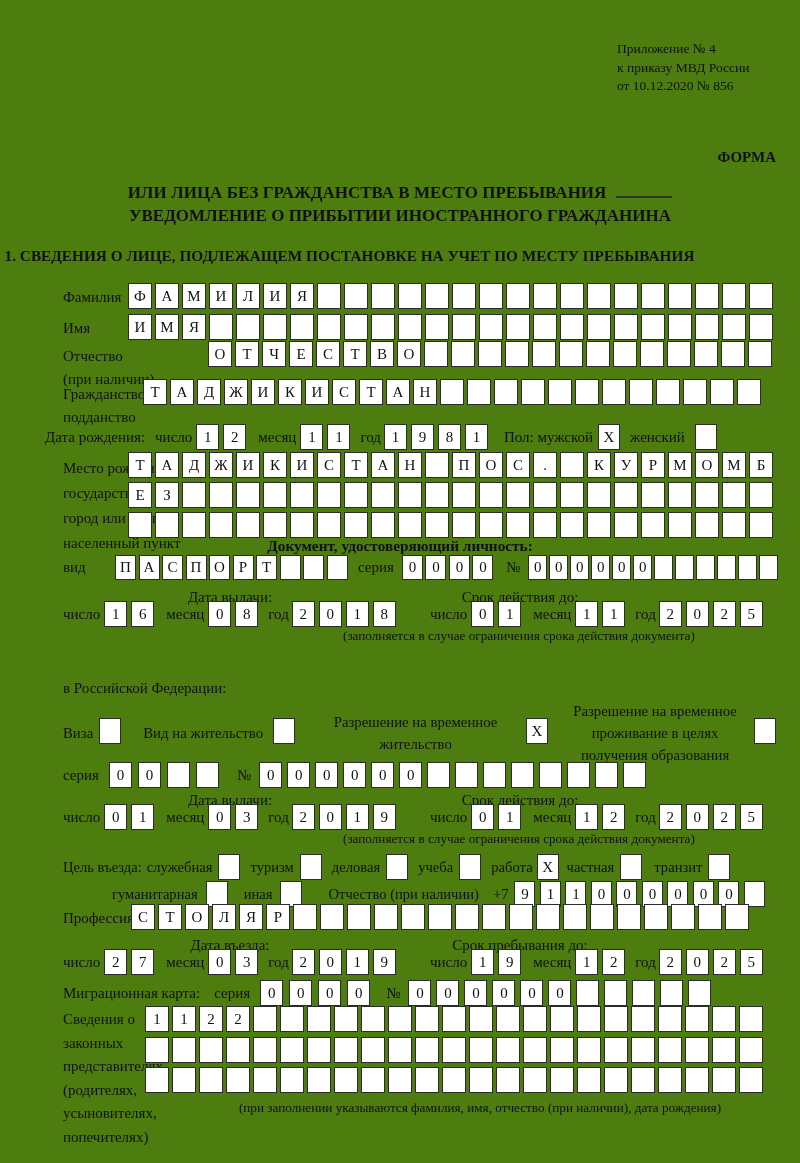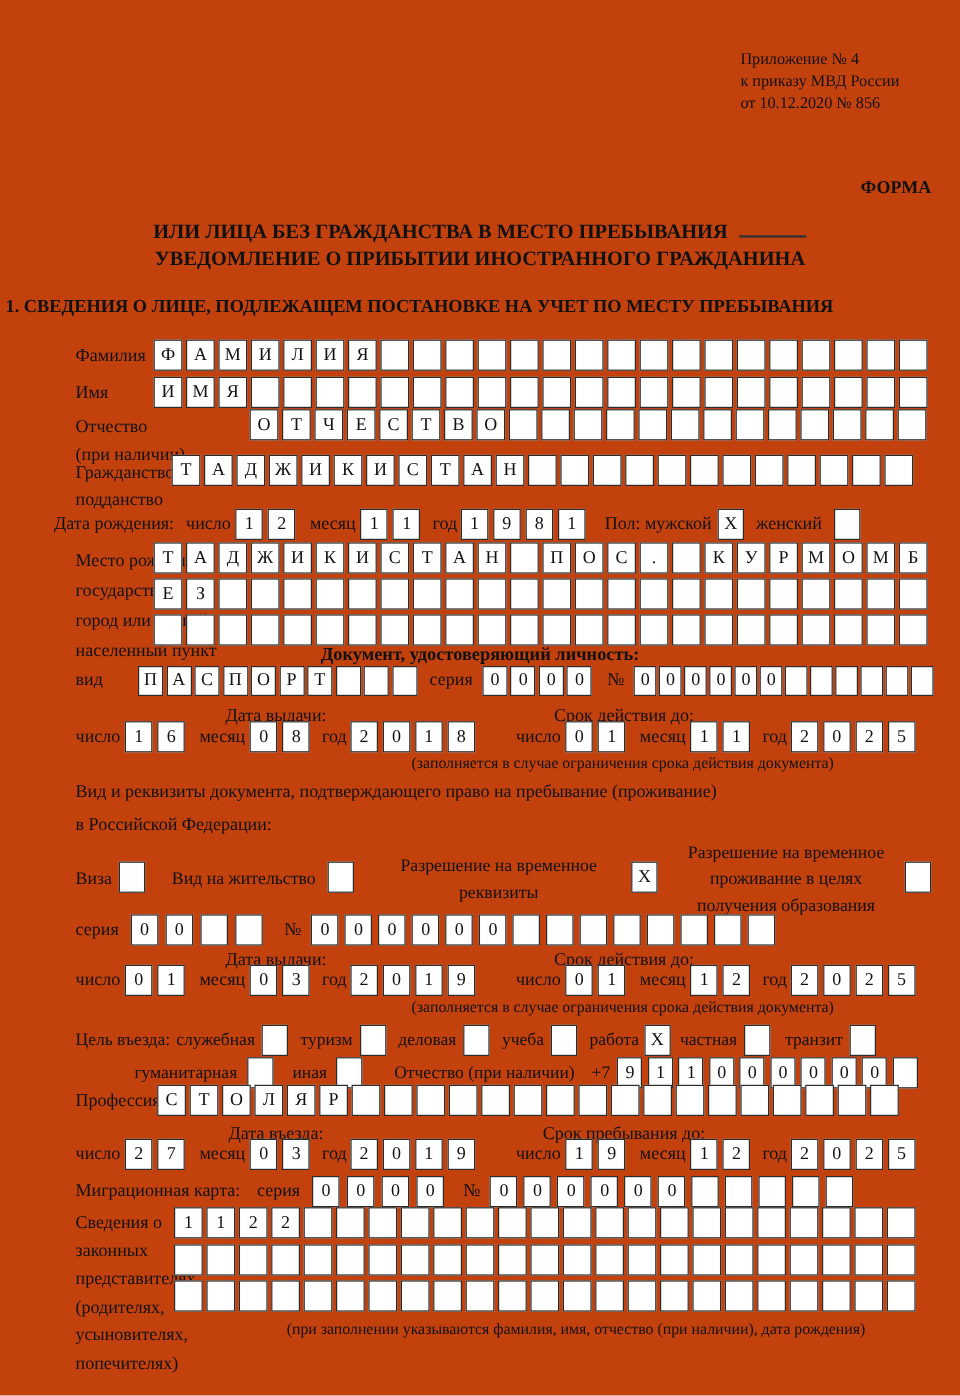--- a/index.html
+++ b/index.html
@@ -1,16 +1,16 @@
 <!DOCTYPE html>
 <html><head>
 <meta charset="utf-8">
 <style>
   html,body{margin:0;padding:0;background:#fff;}
-  .page{position:relative;width:800px;height:1163px;background:#c2410c;
+  .page{position:relative;width:800px;height:1163px;background:#4d7c0f;
         font-family:"Liberation Serif","DejaVu Serif",serif;color:#111;overflow:hidden;}
   .abs{position:absolute;}
   .b{font-weight:bold;}
   .lbl{font-size:15px;line-height:1.25;white-space:nowrap;}
   .row{display:flex;align-items:center;}
   .rowtop{display:flex;align-items:center;}
   .note{font-size:13.2px;white-space:nowrap;color:#111;}
   
   .cells{display:flex;align-items:center;}
   .cell{box-sizing:border-box;flex:none;display:inline-flex;align-items:center;justify-content:center;
@@ -402,31 +402,30 @@
     <span class="lbl mr3">год</span>
     <span class="cells c27d">
         <span class="cell">2</span>
         <span class="cell">0</span>
         <span class="cell">2</span>
         <span class="cell">5</span>
       </span>
   </div>
   <div class="abs note note1">(заполняется в случае ограничения срока действия документа)</div>
 
-  <div class="abs lbl intro1">Вид и реквизиты документа, подтверждающего право на пребывание (проживание)</div>
   <div class="abs lbl intro2">в Российской Федерации:</div>
 
   <div class="abs rowtop opt-row">
     <span class="lbl mt4 mr6">Виза</span>
     <span class="box mr22"></span>
     <span class="lbl mt4 mr10">Вид на жительство</span>
     <span class="box mr18"></span>
     <span class="optblk optblk1 mt4">
       <div>Разрешение на временное</div>
-      <div>реквизиты</div>
+      <div>жительство</div>
     </span>
     <span class="box ml8">X</span>
     <span class="optblk optblk2 ml16 mt4">
       <div>Разрешение на временное</div>
       <div>проживание в целях</div>
       <div>получения образования</div>
     </span>
     <span class="box ml8"></span>
   </div>
 

